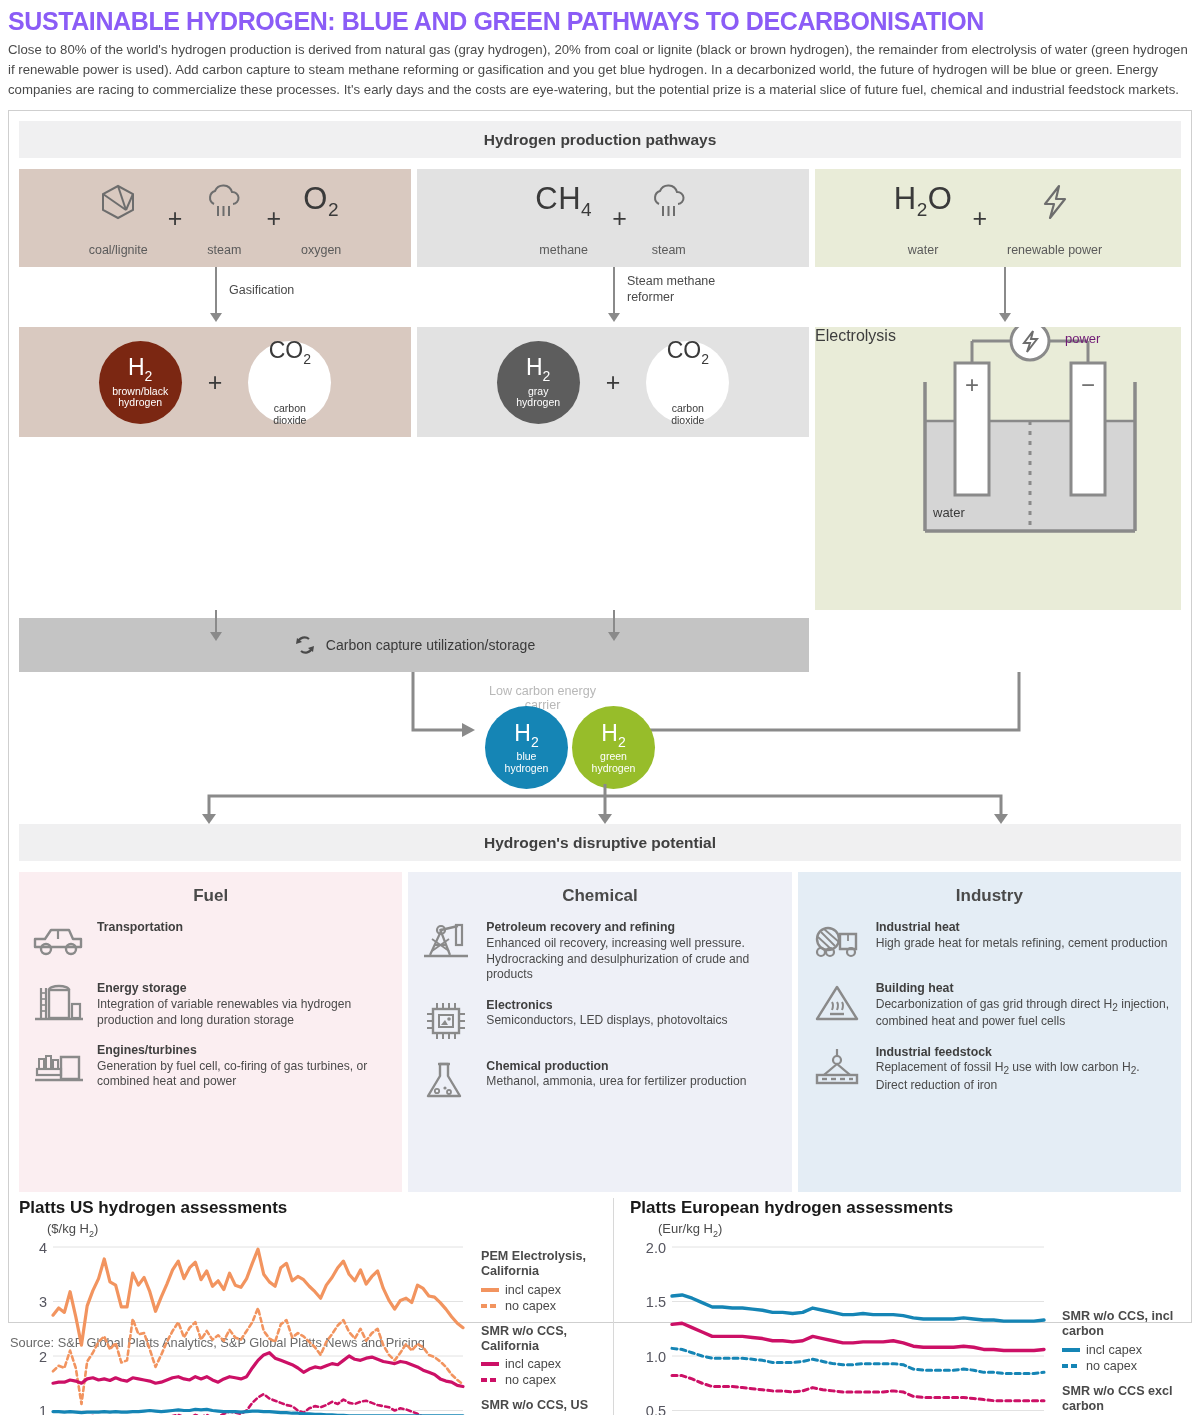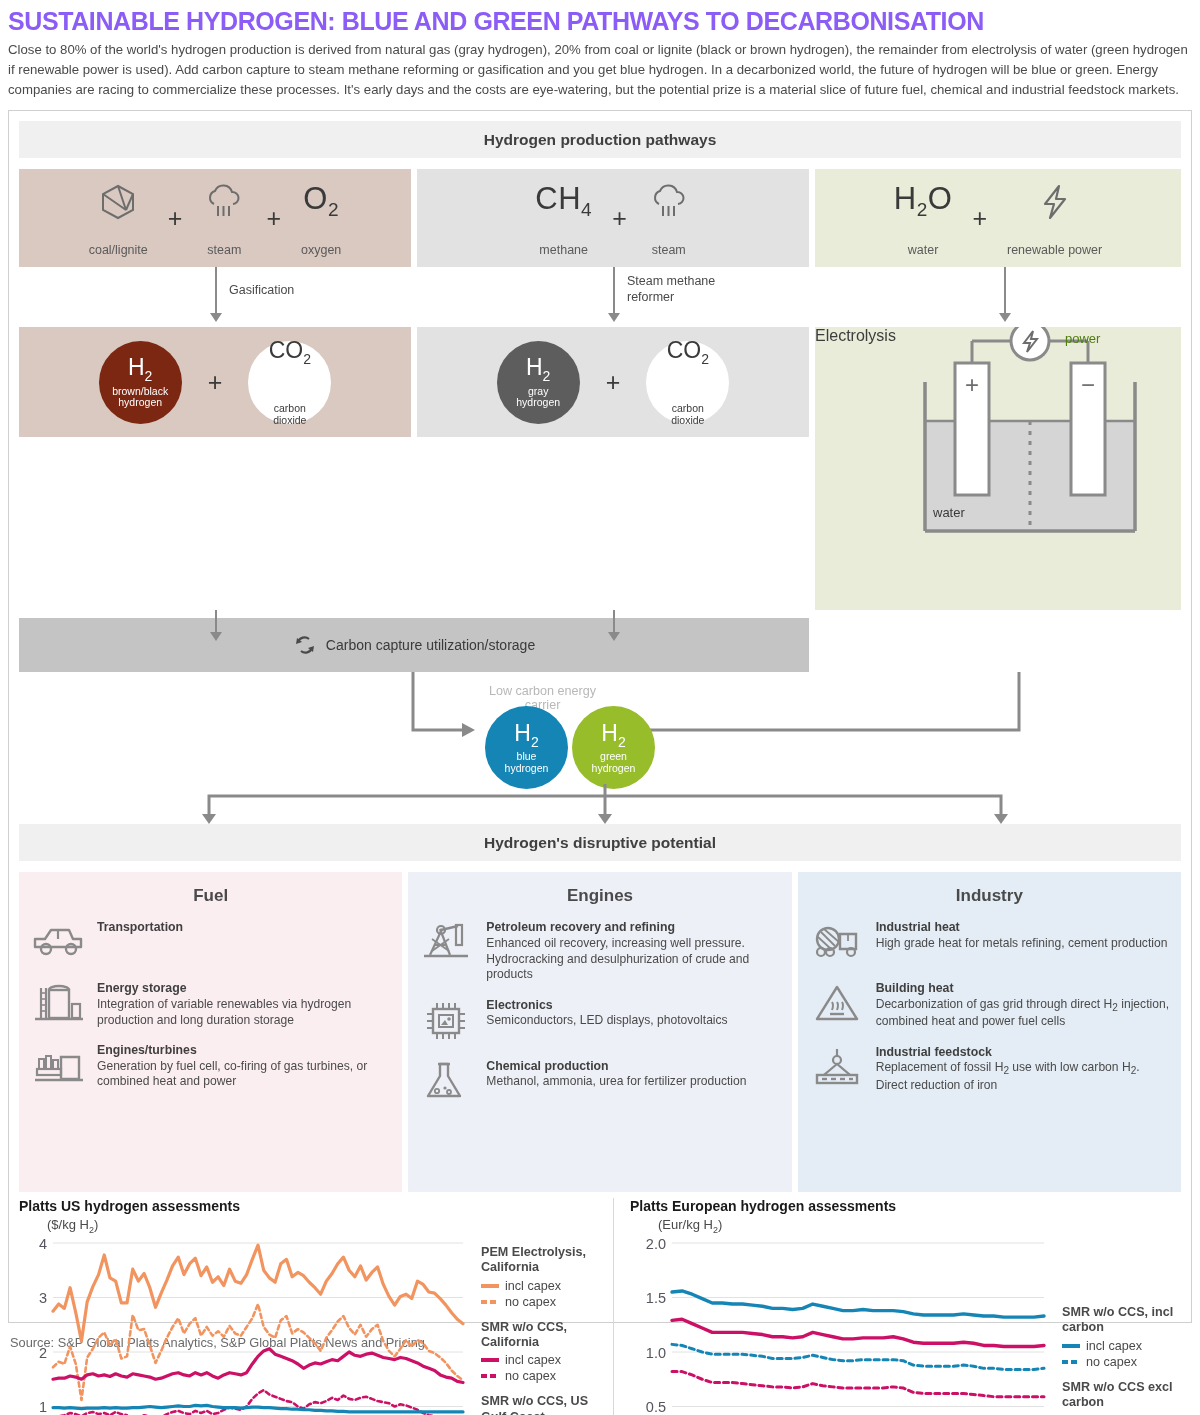--- a/index.html
+++ b/index.html
@@ -108,21 +108,21 @@
   .prow .ic { flex: 0 0 54px; height: 48px; display: flex; align-items: center; justify-content: center; }
   .prow .txt { flex: 1; padding-top: 2px; }
   .prow .h { font-size: 12.3px; font-weight: 700; color: #3f3f3f; line-height: 1.25; }
   .prow .d { font-size: 12.1px; color: #4a4a4a; line-height: 1.3; }
 
   
   .charts { display: flex; margin-top: 6px; height: 318px; }
   .chartblock { position: relative; }
   .cb-us { flex: 0 0 595px; border-right: 1px solid #d8d8d8; padding-right: 6px; }
   .cb-eu { flex: 1; padding-left: 16px; }
-  .chtitle { font-size: 14px; font-weight: 700; color: #1a1a1a; margin-bottom: 3px; }
+  .chtitle { font-size: 17px; font-weight: 700; color: #1a1a1a; margin-bottom: 3px; }
   .chunit { font-size: 13px; color: #4a4a4a; margin-left: 28px; }
   .chunit sub { font-size: 9px; }
   .plotwrap { display: flex; }
   .plot { position: relative; }
   .legend { padding-left: 12px; padding-top: 10px; }
   .leggroup { margin-bottom: 11px; }
   .legtitle { font-size: 12.6px; font-weight: 700; color: #4a4a4a; line-height: 1.22; margin-bottom: 3px; }
   .legrow { display: flex; align-items: center; gap: 6px; margin-top: 2px; }
   .legrow .lab { font-size: 12.6px; color: #4a4a4a; }
   .swatch { width: 18px; height: 4px; flex: 0 0 18px; }
@@ -295,21 +295,21 @@
             <rect x="256" y="36" width="34" height="132" fill="#ffffff" stroke="#8a8a8a" stroke-width="3"></rect>
             <line x1="157" y1="36" x2="157" y2="14" stroke="#8a8a8a" stroke-width="3"></line>
             <line x1="273" y1="36" x2="273" y2="14" stroke="#8a8a8a" stroke-width="3"></line>
             <line x1="157" y1="14" x2="196" y2="14" stroke="#8a8a8a" stroke-width="3"></line>
             <line x1="234" y1="14" x2="273" y2="14" stroke="#8a8a8a" stroke-width="3"></line>
             <circle cx="215" cy="14" r="19" fill="#ffffff" stroke="#8a8a8a" stroke-width="3"></circle>
             <path d="M218 4 L209 16 L215 16 L212 25 L222 12 L216 12 Z" fill="none" stroke="#6d6d6d" stroke-width="2"></path>
             <text x="150" y="66" font-family="Liberation Sans, sans-serif" font-size="24" fill="#6d6d6d">+</text>
             <text x="266" y="66" font-family="Liberation Sans, sans-serif" font-size="24" fill="#6d6d6d">−</text>
           </svg>
-          <div style="position:absolute; left:250px; top:4px; font-size:13px; color:#4d7c0f;">power</div>
+          <div style="position:absolute; left:250px; top:4px; font-size:13px; color:#701a75;">power</div>
           <div style="position:absolute; left:118px; top:178px; font-size:13px; color:#3a3a3a;">water</div>
           <div class="cap">Electrolysis</div>
         </div>
       </div>
     </div>
 
     <div style="position:relative; height:0;">
       <div class="vline" style="left:196px; top:0; height:24px;"></div>
       <div class="arrowhead" style="left:191px; top:22px;"></div>
       <div class="vline" style="left:594px; top:0; height:24px;"></div>
@@ -413,21 +413,21 @@
               </svg>
           </span>
           <div class="txt">
             <div class="h">Engines/turbines</div>
             <div class="d">Generation by fuel cell, co-firing of gas turbines, or combined heat and power</div>
           </div>
         </div>
       </div>
 
       <div class="panel p-chem">
-        <h3>Engines</h3>
+        <h3>Chemical</h3>
         <div class="prow">
           <span class="ic">
             <svg width="54" height="42" viewBox="0 0 54 42">
                 <line x1="10" y1="34" x2="22" y2="8" stroke="#8a8a8a" stroke-width="2.2"></line>
                 <line x1="30" y1="34" x2="20" y2="8" stroke="#8a8a8a" stroke-width="2.2"></line>
                 <line x1="14" y1="24" x2="27" y2="24" stroke="#8a8a8a" stroke-width="2"></line>
                 <line x1="12" y1="30" x2="29" y2="18" stroke="#8a8a8a" stroke-width="1.8"></line>
                 <line x1="12" y1="18" x2="29" y2="30" stroke="#8a8a8a" stroke-width="1.8"></line>
                 <circle cx="21" cy="9" r="4" fill="none" stroke="#8a8a8a" stroke-width="2.2"></circle>
                 <line x1="21" y1="9" x2="38" y2="5" stroke="#8a8a8a" stroke-width="2.4"></line>

